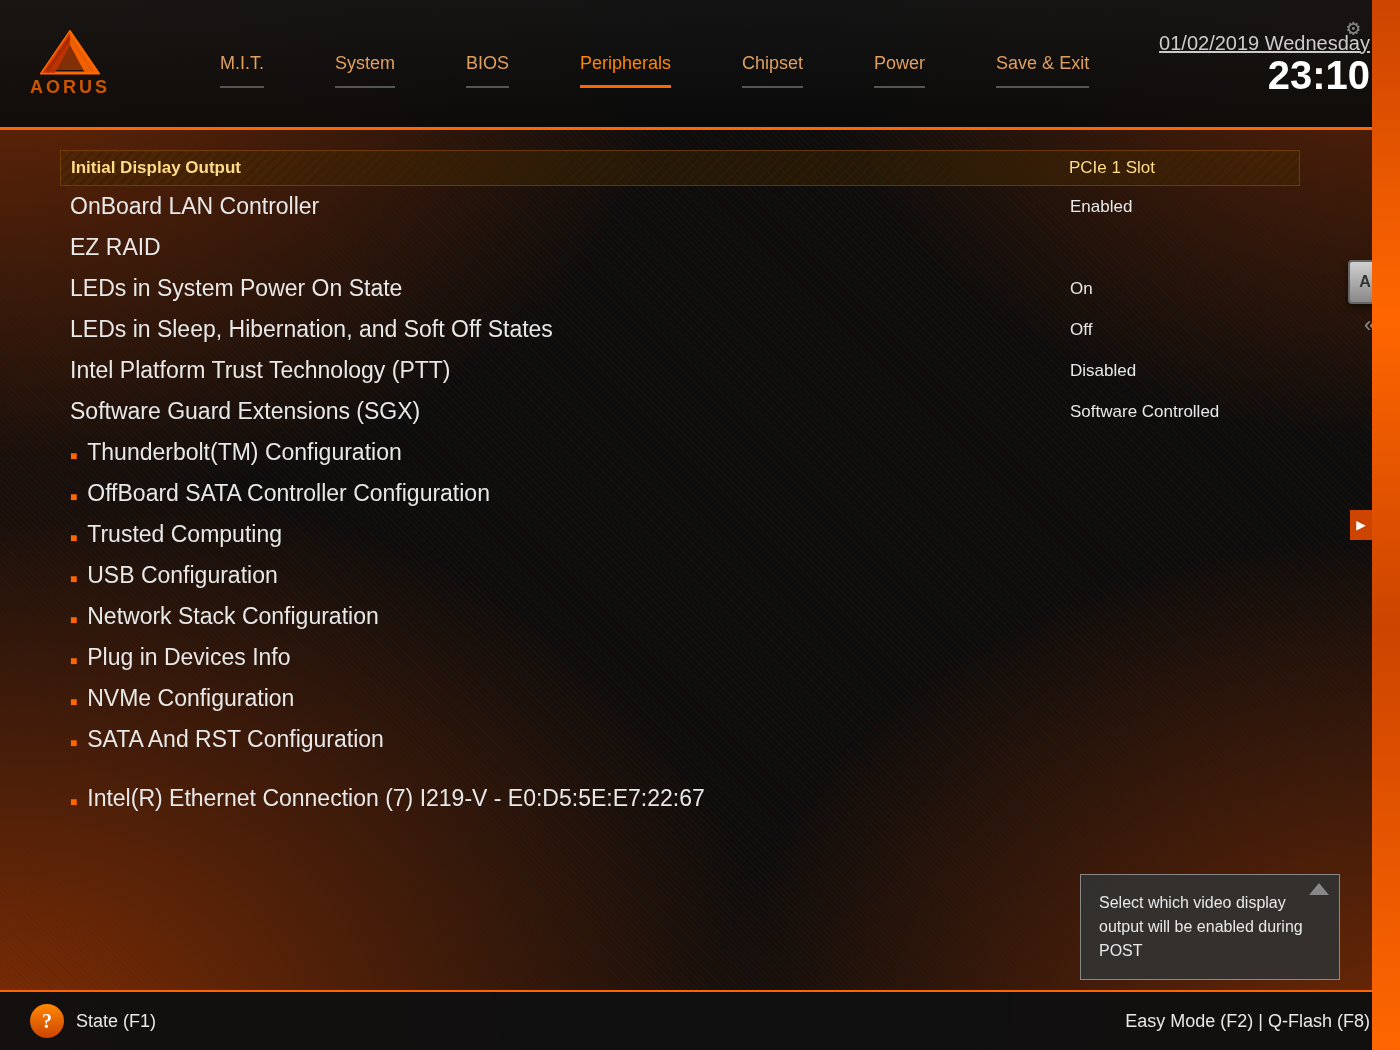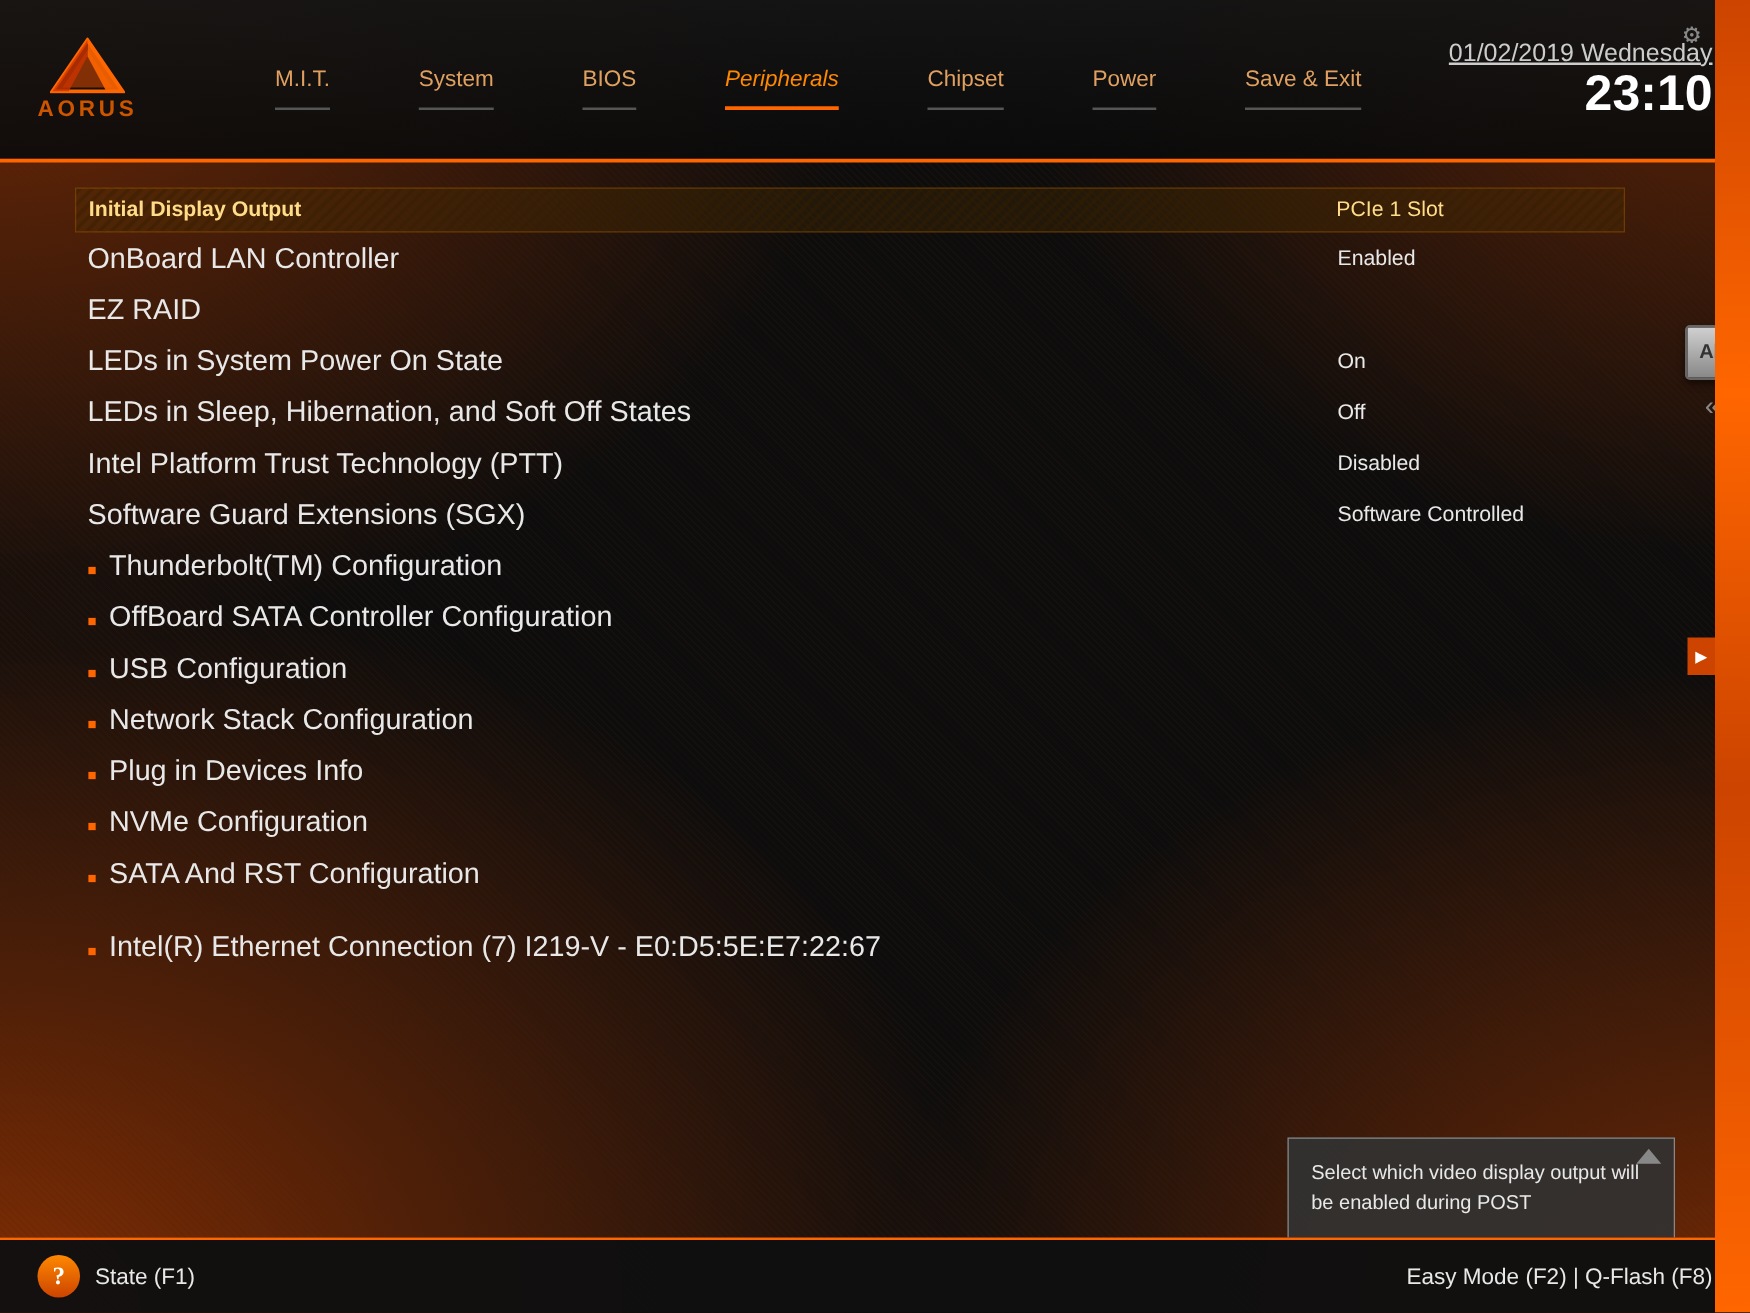--- a/index.html
+++ b/index.html
@@ -85,21 +85,20 @@
       color: #e0a060;
       font-size: 18px;
       font-family: Arial, sans-serif;
       cursor: pointer;
       padding: 8px 0;
       position: relative;
     }
 
     .nav-item.active {
       color: #ff8800;
-      font-style: italic;
     }
 
     .nav-item.active::after {
       content: '';
       position: absolute;
       bottom: -6px;
       left: 0; right: 0;
       height: 3px;
       background: #ff6600;
     }
@@ -253,23 +252,23 @@
     .settings-row.ethernet-item .row-label::before {
       content: '■';
       color: #ff6600;
       margin-right: 10px;
       font-size: 12px;
     }
 
     
     .help-box {
       position: absolute;
-      bottom: 58px;
+      bottom: 70px;
       right: 60px;
-      width: 310px;
+      width: 260px;
       background: rgba(50,50,50,0.92);
       border: 1px solid #888;
       padding: 16px 18px;
       font-family: Arial, sans-serif;
       font-size: 16px;
       color: #e8e8e8;
       line-height: 1.5;
     }
 
     .help-box::before {
@@ -422,20 +421,24 @@
     <div class="settings-row sub-item">
       <span class="row-label">Thunderbolt(TM) Configuration</span>
       <span class="row-value"></span>
     </div>
 
     <div class="settings-row sub-item">
       <span class="row-label">OffBoard SATA Controller Configuration</span>
       <span class="row-value"></span>
     </div>
 
+    <div class="settings-row sub-item">
+      <span class="row-label">Trusted Computing</span>
+      <span class="row-value"></span>
+    </div>
 
     <div class="settings-row sub-item">
       <span class="row-label">USB Configuration</span>
       <span class="row-value"></span>
     </div>
 
     <div class="settings-row sub-item">
       <span class="row-label">Network Stack Configuration</span>
       <span class="row-value"></span>
     </div>

